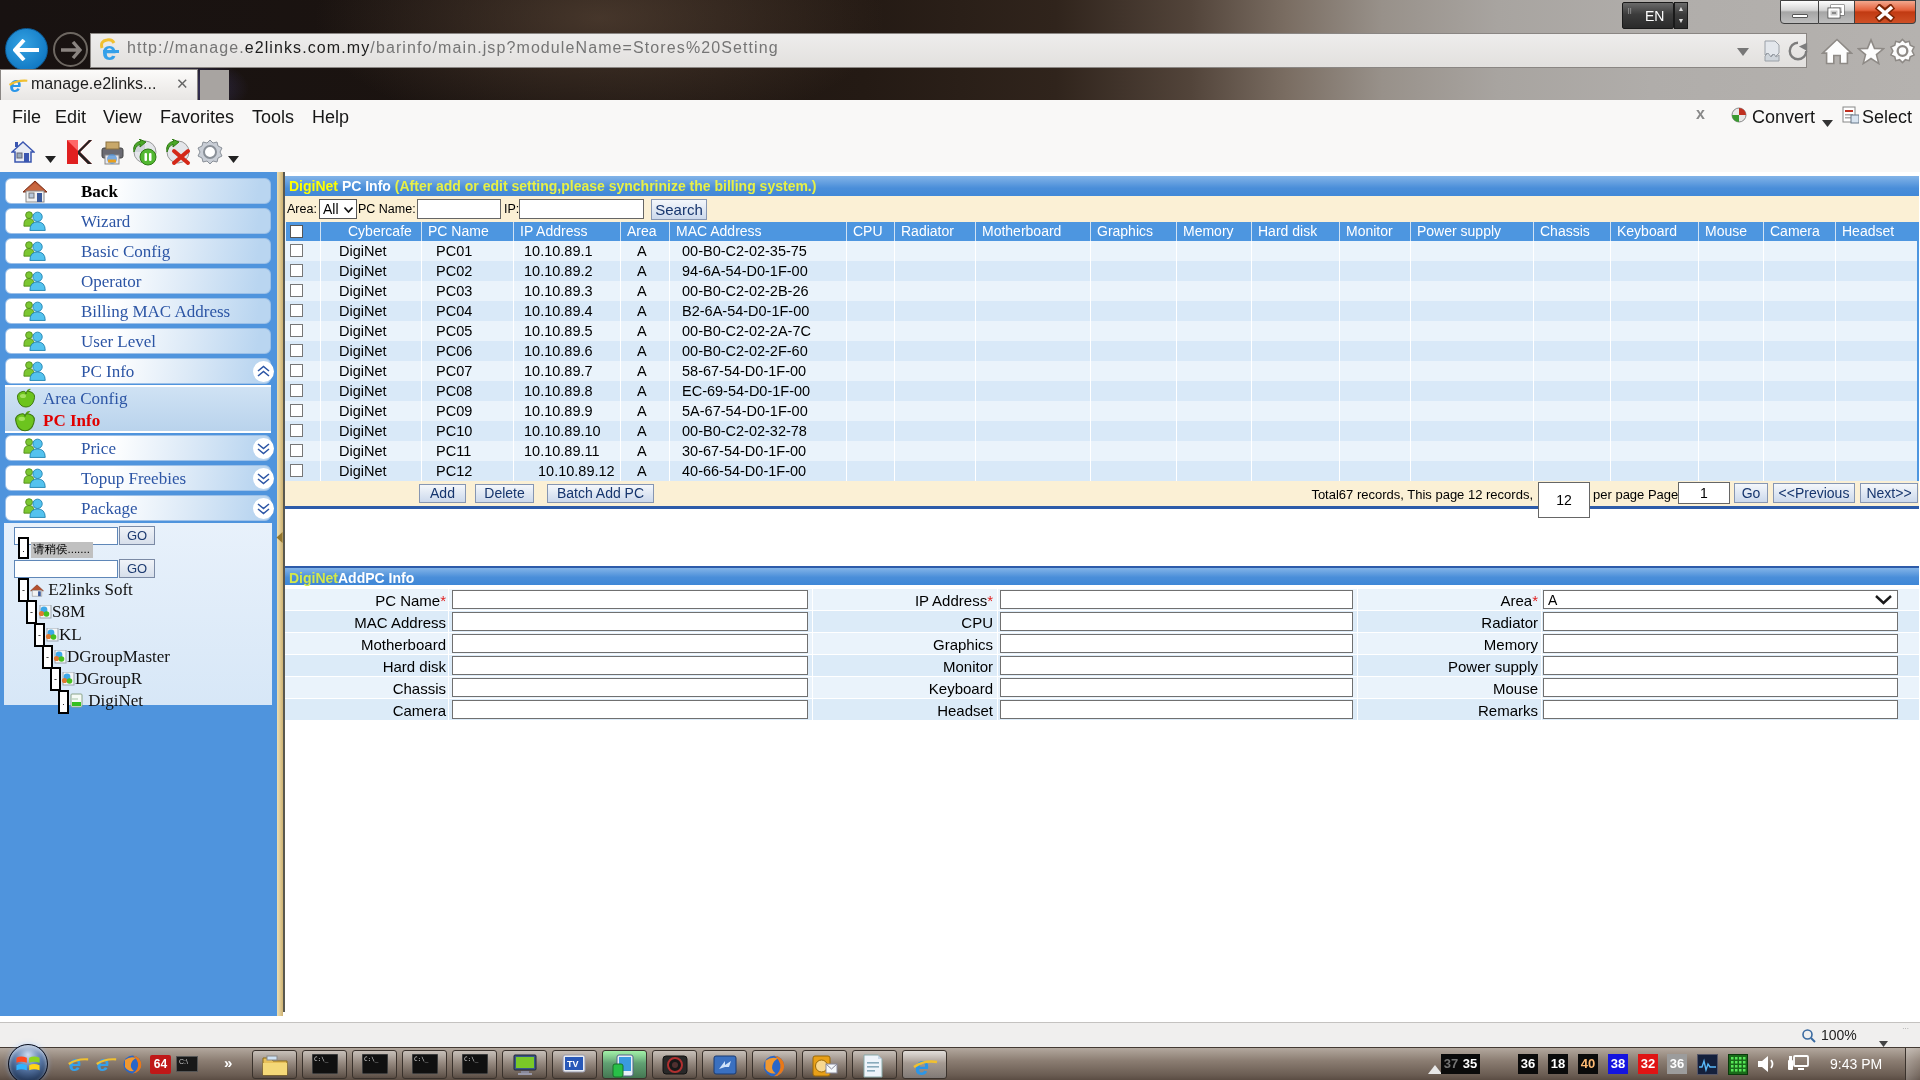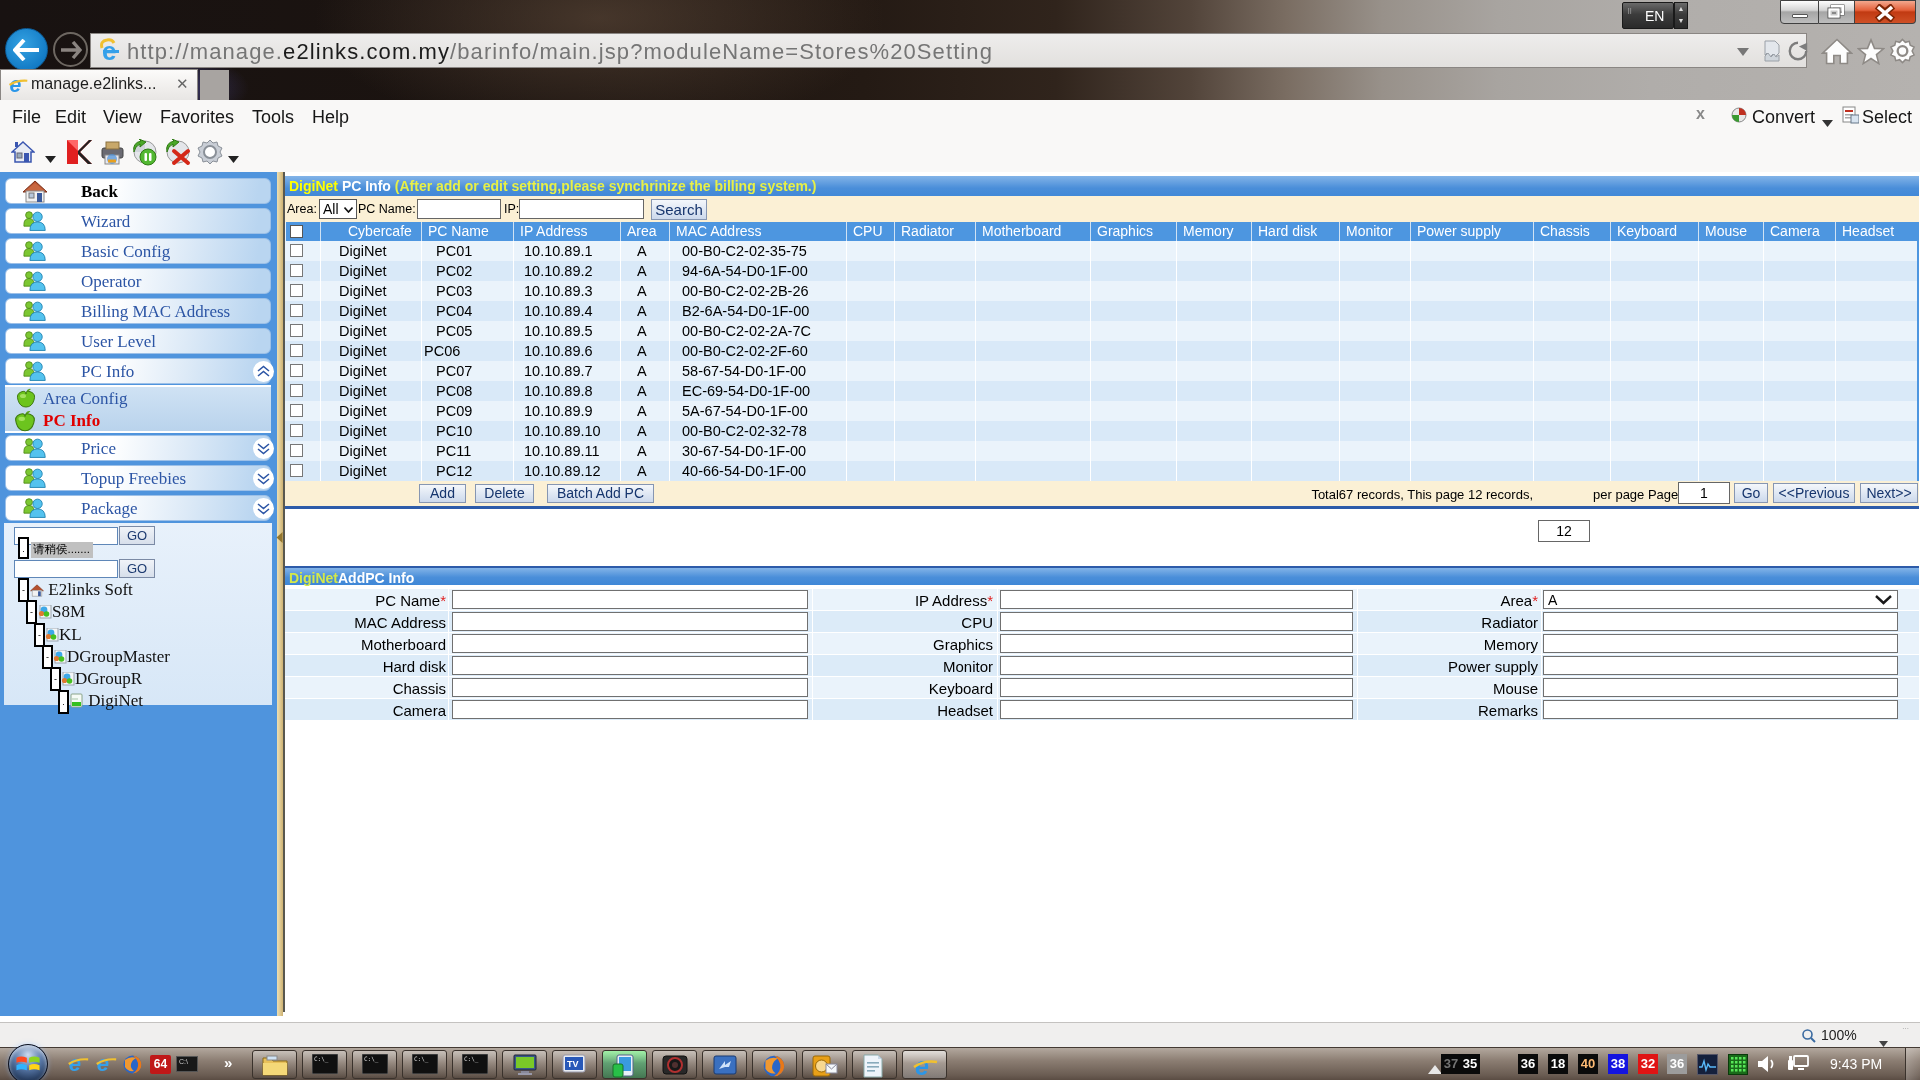--- a/index.html
+++ b/index.html
@@ -25,21 +25,21 @@
     background:linear-gradient(#fdfdfd,#d4d4d4 42%,#a5a5a5 50%,#bdbdbd); }
   #btncls { left:1855px; width:61px; border-left:none; border-radius:0 0 4px 0;
     background:linear-gradient(#f3a88e,#e4603a 42%,#c13a12 50%,#cf5026); }
   
   #backbtn { position:absolute; left:5px; top:28px; width:43px; height:43px; border-radius:50%;
     background:radial-gradient(circle at 42% 38%, #35a2e2, #137cc6 70%, #0e6cb4); border:1px solid #0c5d99; }
   #fwdbtn { position:absolute; left:53px; top:32px; width:35px; height:35px; border-radius:50%;
     border:2px solid #6d6761; }
   #addrbar { position:absolute; left:90px; top:33px; width:1717px; height:35px;
     background:linear-gradient(#eeedec,#e2e0de); border:1px solid #8a8683; }
-  #addrtxt { position:absolute; left:36px; top:5px; font-size:22px; letter-spacing:1.1px; color:#757575; white-space:nowrap; }
+  #addrtxt { position:absolute; left:36px; top:5px; font-size:16px; letter-spacing:1.1px; color:#757575; white-space:nowrap; }
   #addrtxt b { color:#1c1c1c; font-weight:normal; }
   
   #tab { position:absolute; left:0px; top:69px; width:198px; height:31px;
     background:linear-gradient(#fcfbfa,#f0eeec 60%,#e8e6e4); border:1px solid #8a8683; border-bottom:none; }
   #tabtitle { position:absolute; left:30px; top:5px; font-size:16px; color:#1d1d1d; }
   #tabx { position:absolute; left:175px; top:5px; font-size:15px; color:#666; }
   
   #menubar { position:absolute; left:0; top:100px; width:1920px; height:34px; background:#f9f8f7; }
   #menubar .m { position:absolute; top:7px; font-size:18px; color:#161616; }
   
@@ -499,21 +499,21 @@
           <div style="position:absolute;left:5px;top:3px;width:13px;height:13px;background:#fff;border:1px solid #777"></div>
 <div class="cell" style="left:48px">DigiNet</div>
 <div class="cell" style="left:145px">PC05</div>
 <div class="cell" style="left:233px">10.10.89.5</div>
 <div class="cell" style="left:346px">A</div>
 <div class="cell" style="left:391px">00-B0-C2-02-2A-7C</div>
         </div>
         <div class="row" style="top:100px;background:#d9e9f8">
           <div style="position:absolute;left:5px;top:3px;width:13px;height:13px;background:#fff;border:1px solid #777"></div>
 <div class="cell" style="left:48px">DigiNet</div>
-<div class="cell" style="left:133px">PC06</div>
+<div class="cell" style="left:145px">PC06</div>
 <div class="cell" style="left:233px">10.10.89.6</div>
 <div class="cell" style="left:346px">A</div>
 <div class="cell" style="left:391px">00-B0-C2-02-2F-60</div>
         </div>
         <div class="row" style="top:120px;background:#eaf3fb">
           <div style="position:absolute;left:5px;top:3px;width:13px;height:13px;background:#fff;border:1px solid #777"></div>
 <div class="cell" style="left:48px">DigiNet</div>
 <div class="cell" style="left:145px">PC07</div>
 <div class="cell" style="left:233px">10.10.89.7</div>
 <div class="cell" style="left:346px">A</div>
@@ -548,21 +548,21 @@
 <div class="cell" style="left:48px">DigiNet</div>
 <div class="cell" style="left:145px">PC11</div>
 <div class="cell" style="left:233px">10.10.89.11</div>
 <div class="cell" style="left:346px">A</div>
 <div class="cell" style="left:391px">30-67-54-D0-1F-00</div>
         </div>
         <div class="row" style="top:220px;background:#d9e9f8">
           <div style="position:absolute;left:5px;top:3px;width:13px;height:13px;background:#fff;border:1px solid #777"></div>
 <div class="cell" style="left:48px">DigiNet</div>
 <div class="cell" style="left:145px">PC12</div>
-<div class="cell" style="left:233px">10.10.89.12</div>
+<div class="cell" style="left:247px">10.10.89.12</div>
 <div class="cell" style="left:346px">A</div>
 <div class="cell" style="left:391px">40-66-54-D0-1F-00</div>
         </div>
         <div style="position:absolute;left:35px;top:0;width:1px;height:240px;background:#fff"></div>
         <div style="position:absolute;left:136px;top:0;width:1px;height:240px;background:#fff"></div>
         <div style="position:absolute;left:228px;top:0;width:1px;height:240px;background:#fff"></div>
         <div style="position:absolute;left:335px;top:0;width:1px;height:240px;background:#fff"></div>
         <div style="position:absolute;left:384px;top:0;width:1px;height:240px;background:#fff"></div>
         <div style="position:absolute;left:561px;top:0;width:1px;height:240px;background:#fff"></div>
         <div style="position:absolute;left:609px;top:0;width:1px;height:240px;background:#fff"></div>
@@ -576,21 +576,21 @@
         <div style="position:absolute;left:1325px;top:0;width:1px;height:240px;background:#fff"></div>
         <div style="position:absolute;left:1413px;top:0;width:1px;height:240px;background:#fff"></div>
         <div style="position:absolute;left:1478px;top:0;width:1px;height:240px;background:#fff"></div>
         <div style="position:absolute;left:1550px;top:0;width:1px;height:240px;background:#fff"></div>
       </div>
     <div id="gridfoot">
       <div class="btn" style="left:134px;top:3px;width:47px;height:19px;line-height:17px">Add</div>
       <div class="btn" style="left:190px;top:3px;width:59px;height:19px;line-height:17px">Delete</div>
       <div class="btn" style="left:262px;top:3px;width:107px;height:19px;line-height:17px">Batch Add PC</div>
       <span style="position:absolute;right:386px;top:6px;font-size:13px">Total67 records, This page 12 records,</span>
-      <input class="si" style="left: 1253px; top: 1px; width: 52px; height: 22px; text-align: center; font-size: 14px; margin-top: 38px;" value="12">
+      <input class="si" style="left: 1253px; top: 1px; width: 52px; height: 36px; text-align: center; font-size: 14px;" value="12">
       <span style="position:absolute;left:1308px;top:6px;font-size:13px">per page Page</span>
       <input class="si" style="left: 1393px; top: 1px; width: 52px; height: 22px; text-align: center; font-size: 14px;" value="1">
       <div class="btn" style="left:1449px;top:2px;width:34px;height:20px;line-height:18px">Go</div>
       <div class="btn" style="left:1488px;top:2px;width:82px;height:20px;line-height:18px">&lt;&lt;Previous</div>
       <div class="btn" style="left:1575px;top:2px;width:58px;height:20px;line-height:18px">Next&gt;&gt;</div>
     </div>
     <div id="formhead">
         <span style="position:absolute;left:4px;top:2px;font-size:14px;font-weight:bold;color:#d4e84a">DigiNet<span style="color:#fff">AddPC Info</span></span>
       </div>
     <div id="formrows" style="position:absolute;left:0;top:416px;width:1634px;height:133px">

